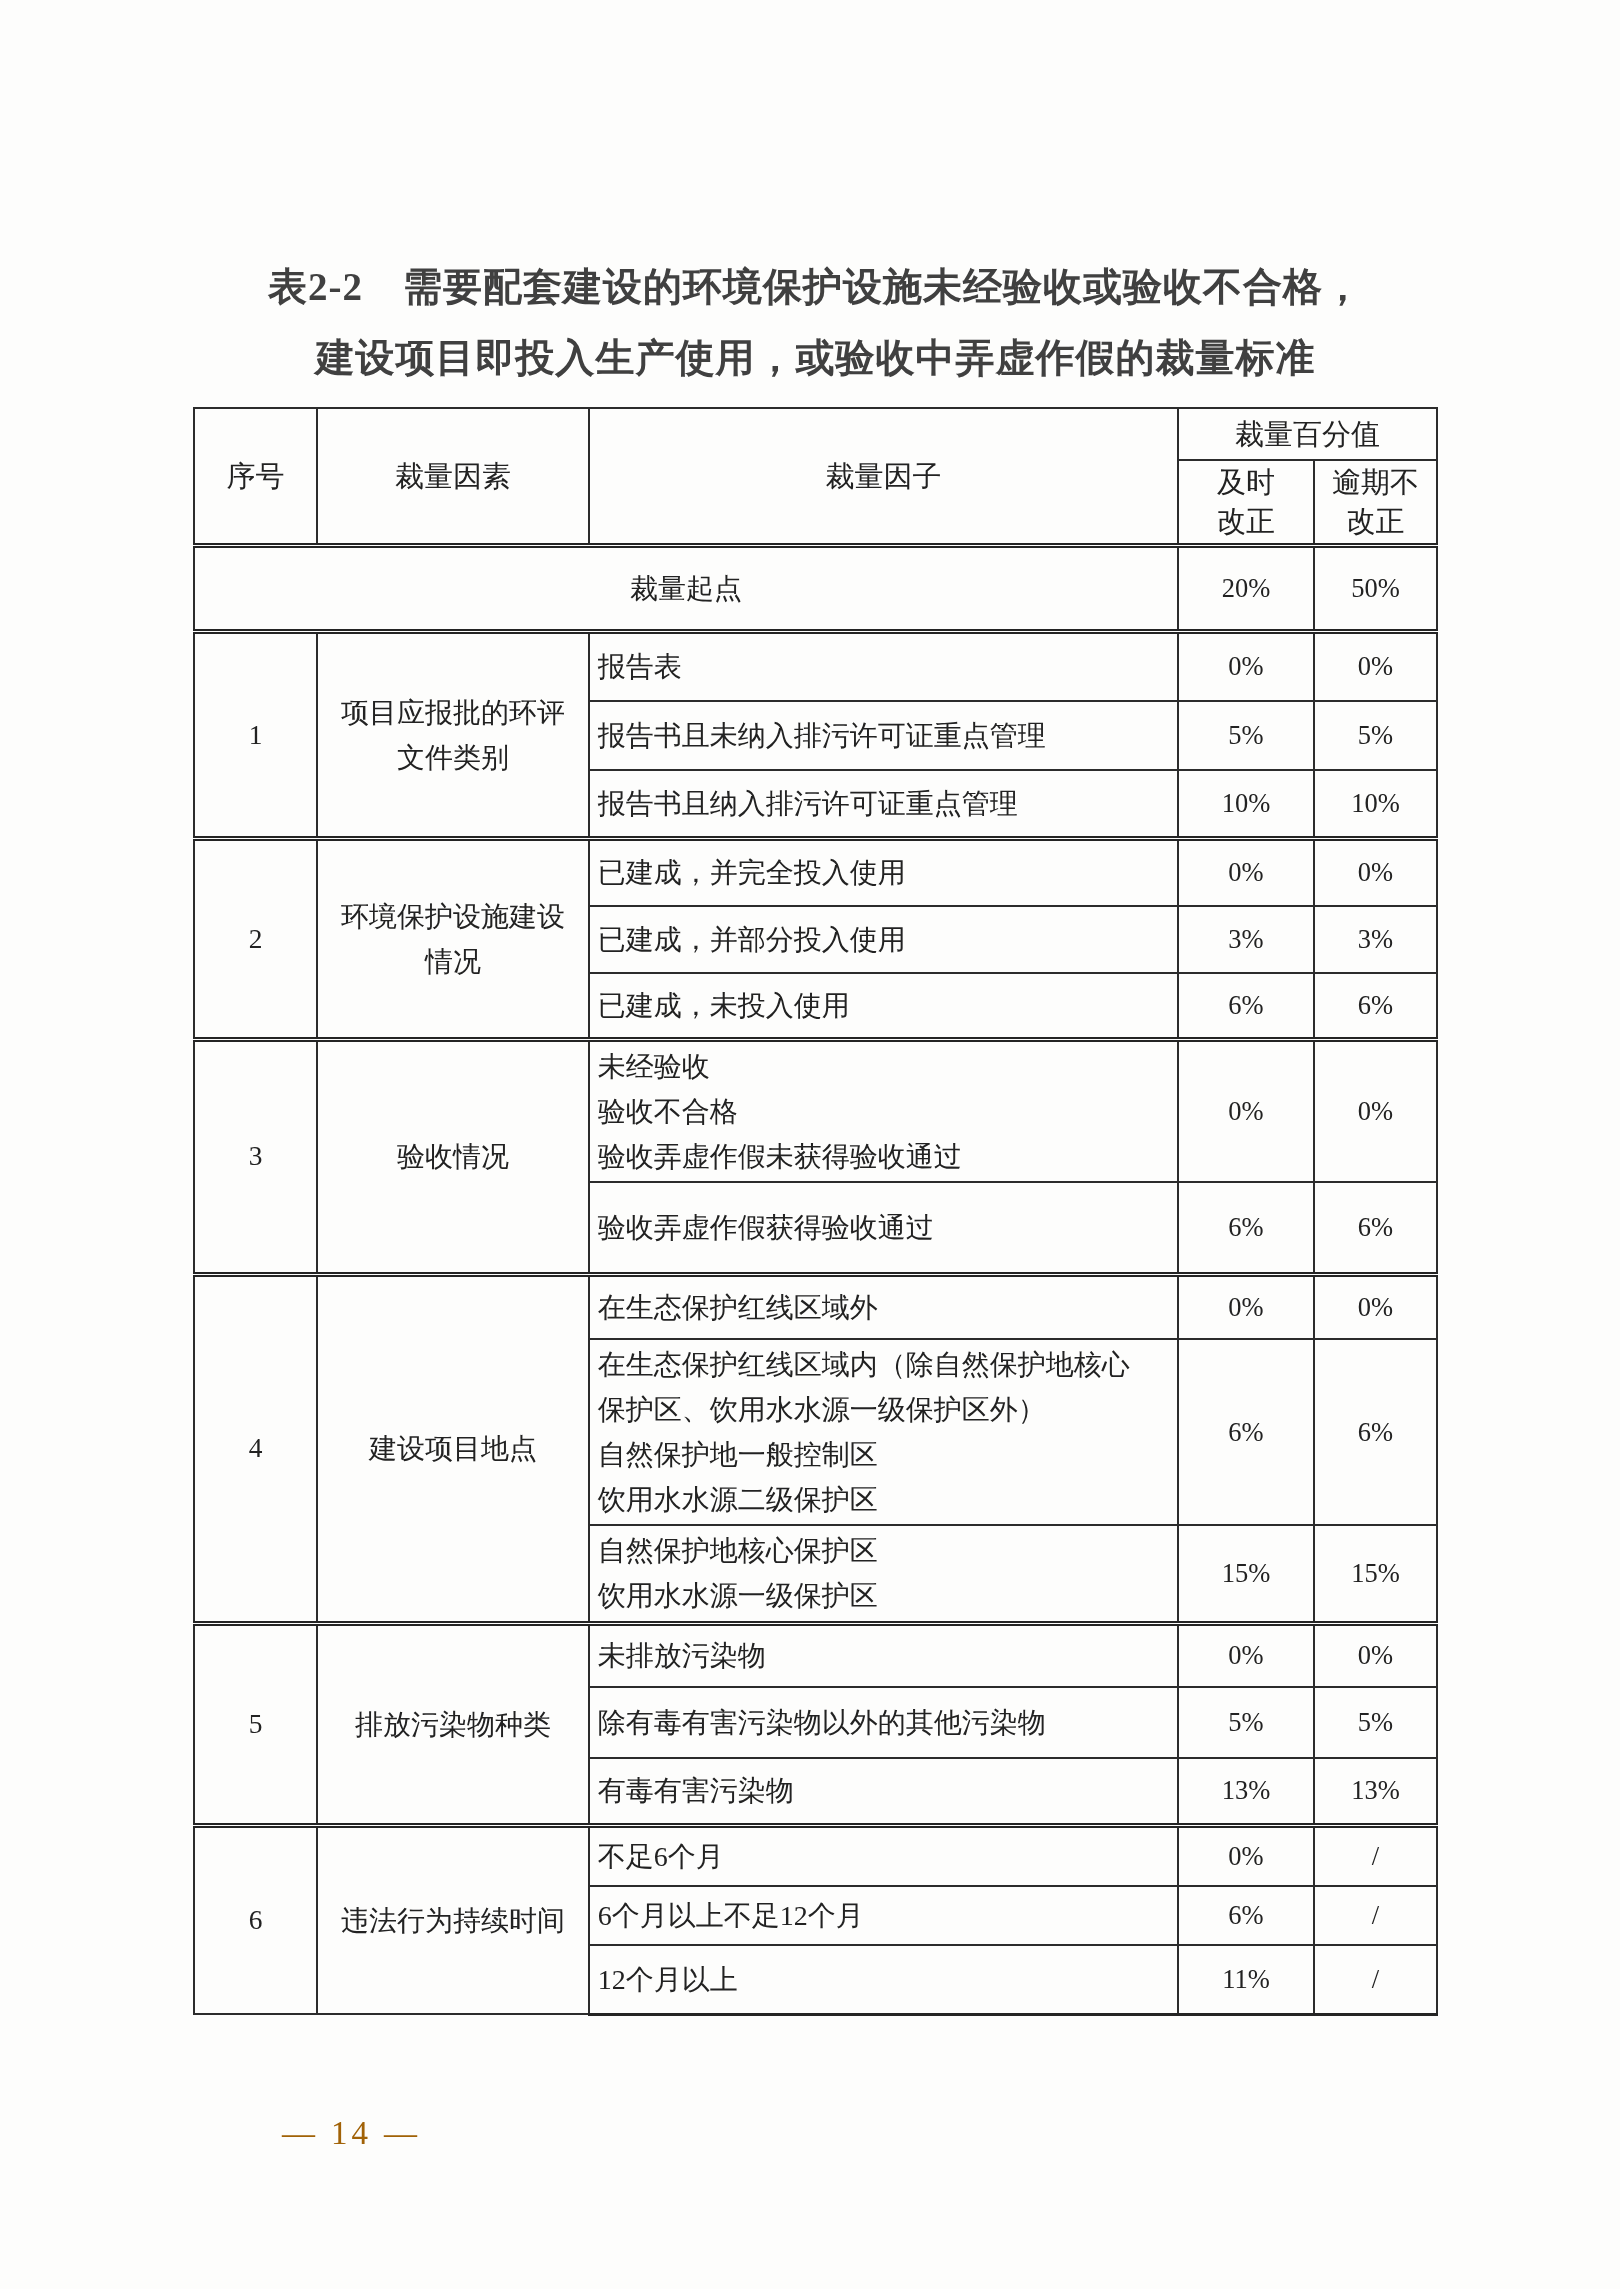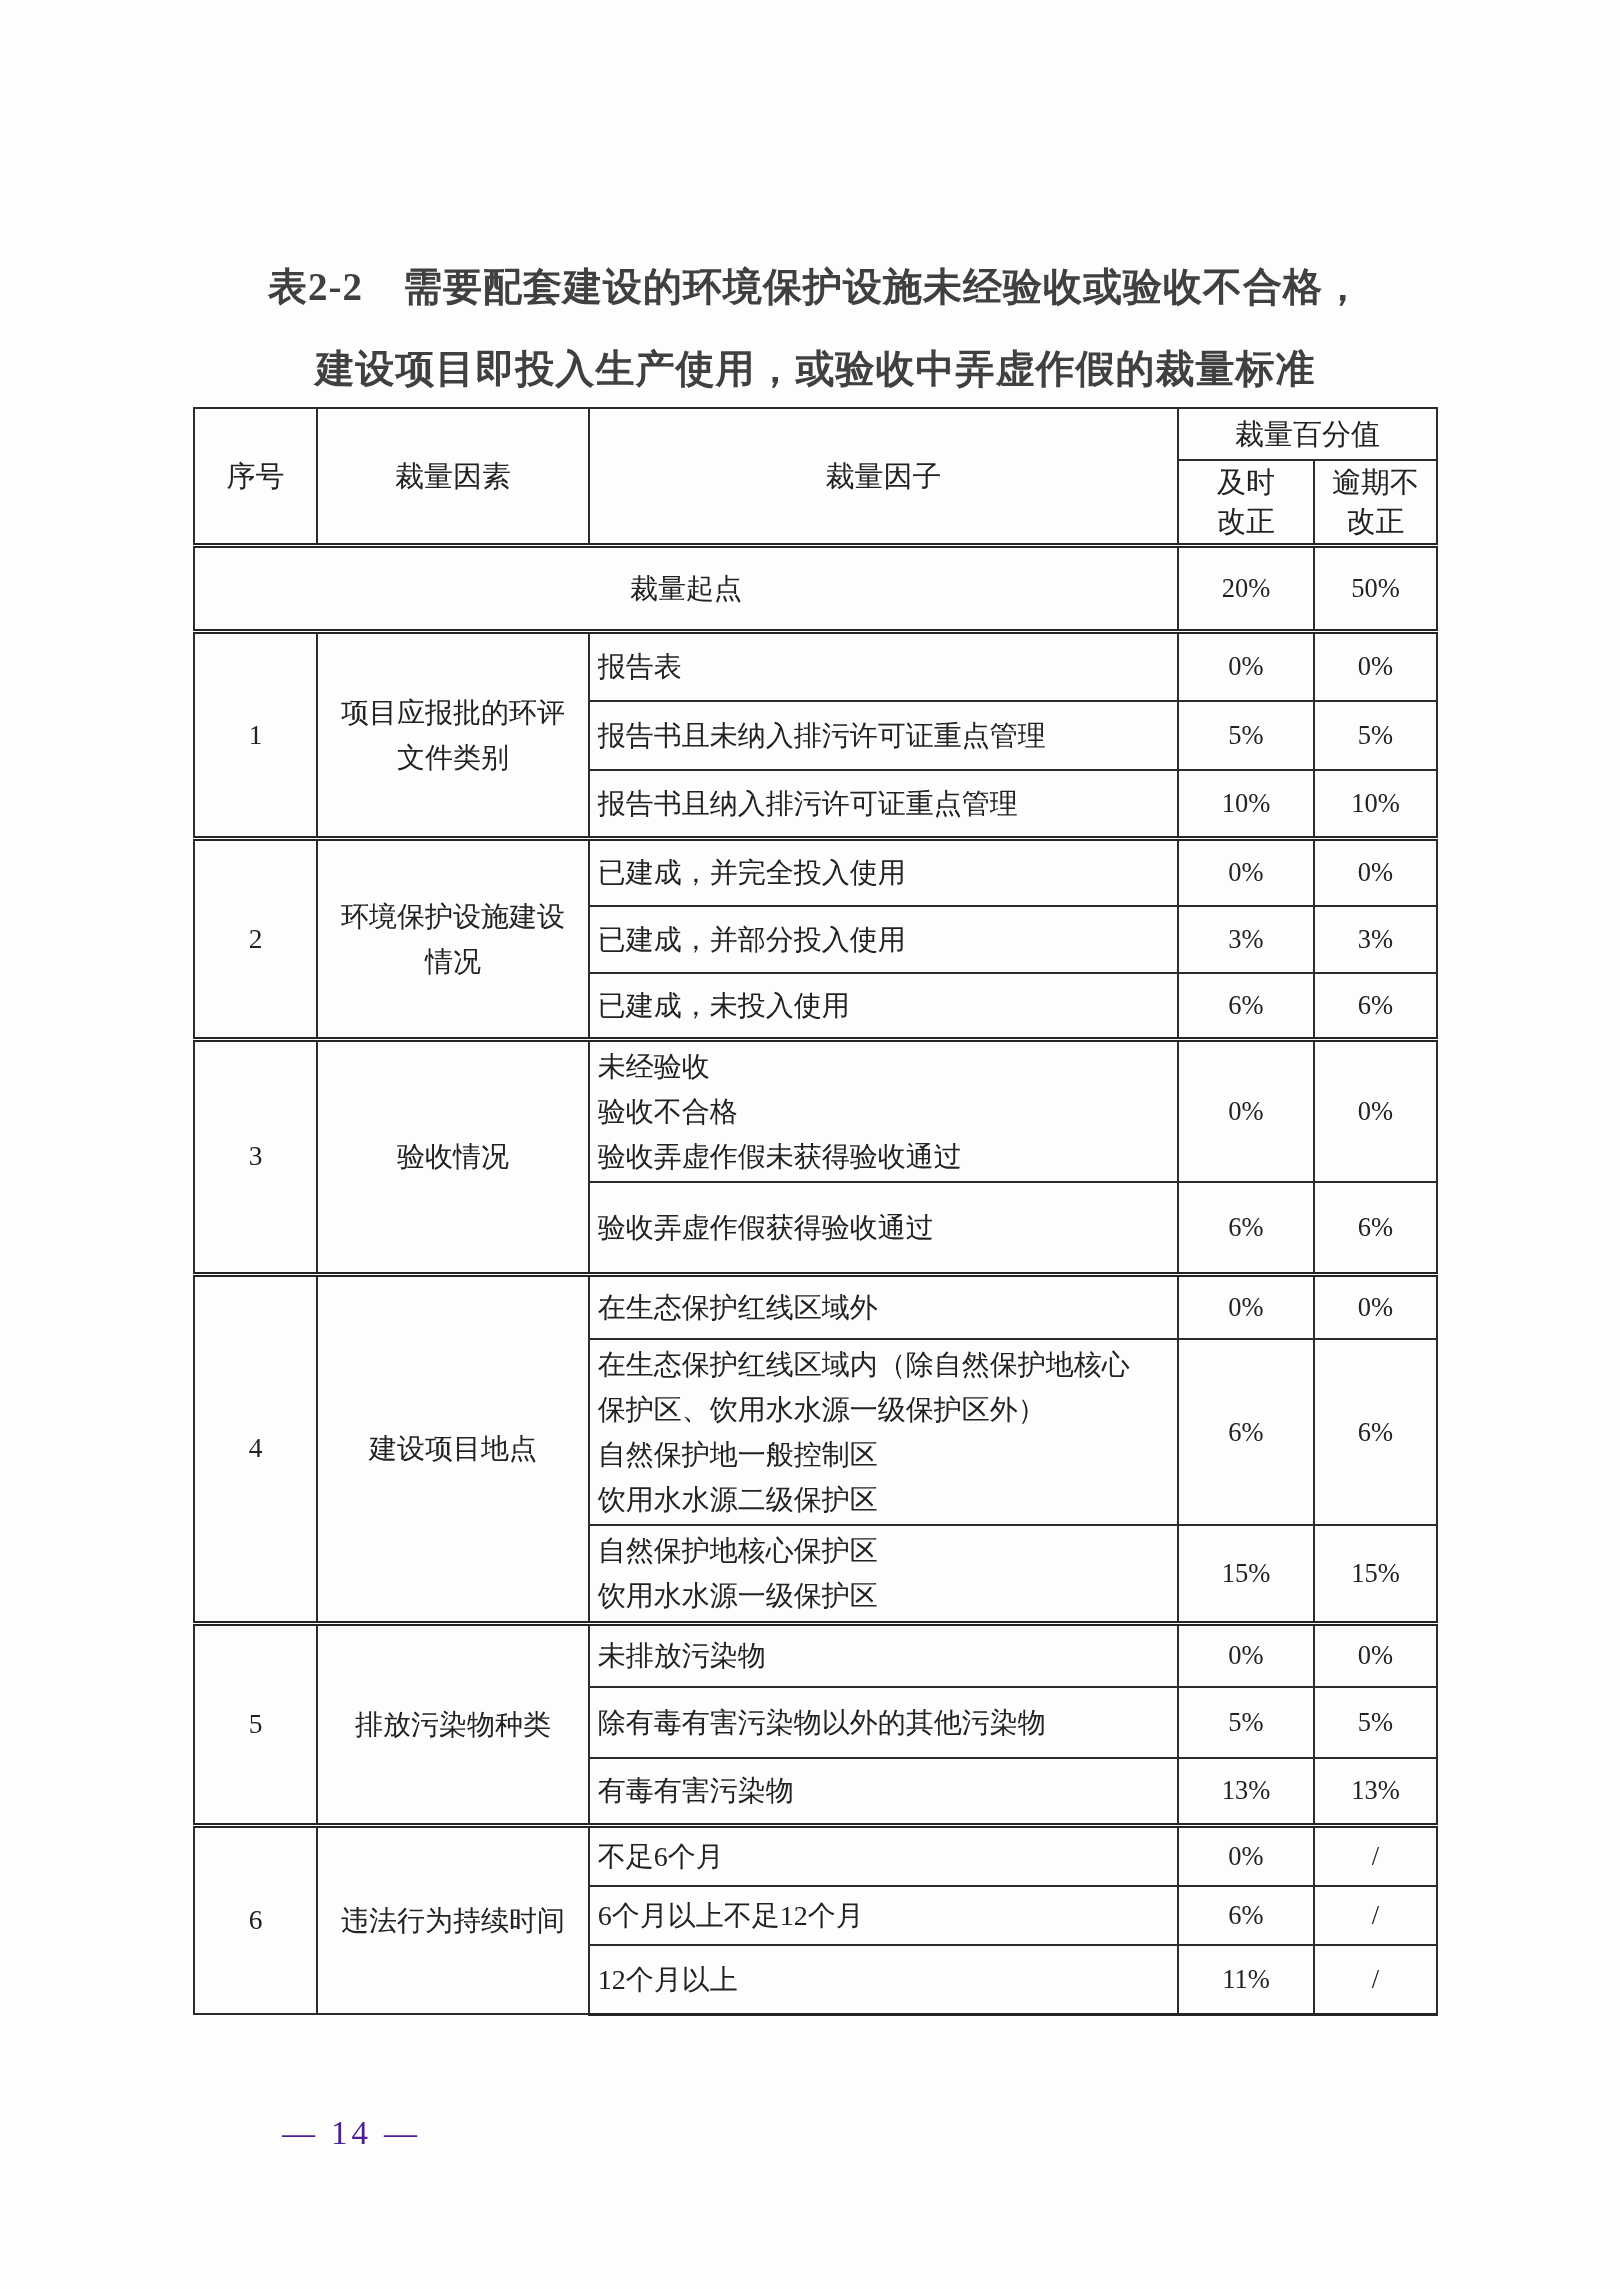--- a/index.html
+++ b/index.html
@@ -8,21 +8,21 @@
     background:#fdfdfc;
     font-family:"Liberation Serif","DejaVu Serif",serif;
     color:#1e1e1e;
   }
   .page{position:absolute;inset:0;}
   .doc-title{
     position:absolute;left:186px;top:263px;width:1259px;
     text-align:center;font-size:39px;font-weight:600;
     letter-spacing:1px;line-height:47px;color:#404040;
   }
-  .doc-title .t2{margin-top:39px;font-family:Liberation Mono, monospace;}
+  .doc-title .t2{margin-top:24px;}
   table.disc-table{
     position:absolute;left:193px;top:407px;width:1245px;
     border-collapse:collapse;table-layout:fixed;
     font-size:28px;color:#222;
   }
   .disc-table th,.disc-table td{
     border:2px solid #2c2c2c;
     vertical-align:middle;
     padding:2px 7.8px;
     font-weight:normal;
@@ -31,21 +31,21 @@
   .c-center{text-align:center;}
   .subfactor{text-align:left;padding-left:17.6px;white-space:pre-line;line-height:45px;}
   .pct{text-align:center;font-size:26.5px;}
   .factor{text-align:center;white-space:pre-line;line-height:45px;}
   .idx{text-align:center;font-size:27.4px;}
   .hdr{text-align:center;font-size:29px;line-height:39px;white-space:pre-line;}
   .grp-top td,.grp-top th{border-top:5.9px double #242424;margin-left:26px;}
   .bot td{border-bottom:3.9px solid #242424;}
   .page-number{
     position:absolute;left:282px;top:2115px;
-    font-size:33px;letter-spacing:3.9px;color:#4c1d95;
+    font-size:33px;letter-spacing:3.9px;color:#a16207;
   }
 </style>
 </head>
 <body>
 
 <div class="page">
 
   <div class="doc-title">
     <div class="t1">表2-2　需要配套建设的环境保护设施未经验收或验收不合格，</div>
     <div class="t2">建设项目即投入生产使用，或验收中弄虚作假的裁量标准</div>

